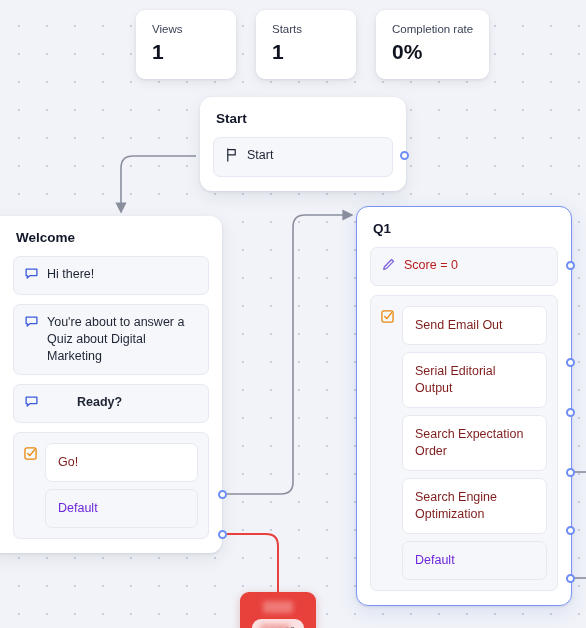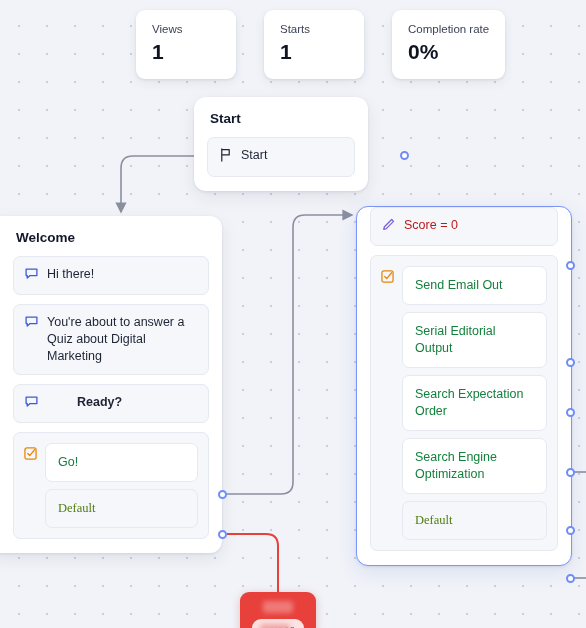--- a/index.html
+++ b/index.html
@@ -19,21 +19,21 @@
     font-family: "Liberation Sans", sans-serif;
     -webkit-font-smoothing: antialiased;
   }
 
   
   .stats {
     position: absolute;
     top: 10px;
     left: 136px;
     display: flex;
-    gap: 28px;
+    gap: 20px;
     z-index: 6;
     align-items: center;
   }
   .stat-card {
     background: #ffffff;
     border-radius: 9px;
     box-shadow: 0 1px 3px rgba(30,40,70,.10), 0 4px 12px rgba(30,40,70,.06);
     padding: 12px 16px 14px 16px;
     min-width: 68px;
   }
@@ -114,27 +114,26 @@
     display: flex;
     flex-direction: column;
     gap: 7px;
   }
   .choice {
     background: #ffffff;
     border: 1px solid #e6e9f1;
     border-radius: 7px;
     padding: 10px 12px;
     font-size: 12.5px;
-    color: #15803d;
+    color: #7f1d1d;
     line-height: 17px;
   }
   .choice.default {
     background: #f6f7fa;
-    color: #4d7c0f;
-    font-family: Liberation Serif, serif;
+    color: #6d28d9;
   }
 
   
   .node.selected {
     border: 1.5px solid #7b94f7;
     box-shadow: 0 1px 3px rgba(30,40,70,.10), 0 6px 20px rgba(60,90,200,.12);
   }
 
   
   .handle {
@@ -221,21 +220,21 @@
     <path d="M196,156 L133,156 Q121,156 121,168 L121,212" fill="none" stroke="#8a8f9e" stroke-width="1.6" marker-end="url(#arrowdown)"></path>
 
     <path d="M227,494 L281,494 Q293,494 293,482 L293,227 Q293,215 305,215 L352,215" fill="none" stroke="#8a8f9e" stroke-width="1.6" marker-end="url(#arrow)"></path>
 
     <path d="M227,534 L266,534 Q278,534 278,546 L278,598" fill="none" stroke="#e8413c" stroke-width="2"></path>
 
     <path d="M570,472 L586,472" fill="none" stroke="#8a8f9e" stroke-width="1.6"></path>
     <path d="M570,578 L586,578" fill="none" stroke="#8a8f9e" stroke-width="1.6"></path>
   </svg>
 
-  <div class="node" style="left:194px; top:97px; width:174px;">
+  <div class="node" style="left:200px; top:97px; width:206px;">
     <div class="node-title">Start</div>
     <div class="node-body">
       <div class="block">
         <span class="icon">
           <svg width="13" height="14" viewBox="0 0 14 15">
             <path d="M3 1 L3 14" stroke="#1d2434" stroke-width="1.3" fill="none" stroke-linecap="round"></path>
             <path d="M3 1.6 L11 1.6 L11 7.4 L3 7.4" stroke="#1d2434" stroke-width="1.3" fill="none" stroke-linejoin="round"></path>
           </svg>
         </span>
         <span class="txt">Start</span>
@@ -288,20 +287,21 @@
           <div class="choice default">Default</div>
         </div>
       </div>
 
     </div>
   </div>
   <div class="handle" style="left:218px; top:490px;"></div>
   <div class="handle" style="left:218px; top:530px;"></div>
 
   <div class="node selected" style="left:356px; top:206px; width:214px;">
+    <div class="node-title">Q1</div>
     <div class="node-body">
 
       <div class="block">
         <span class="icon">
           <svg width="13" height="13" viewBox="0 0 14 14">
             <path d="M10.4 1.6 L12.4 3.6 L4.6 11.4 L1.8 12.2 L2.6 9.4 Z" fill="none" stroke="#7b61d8" stroke-width="1.4" stroke-linejoin="round"></path>
           </svg>
         </span>
         <span class="txt muted">Score = 0</span>
       </div>

